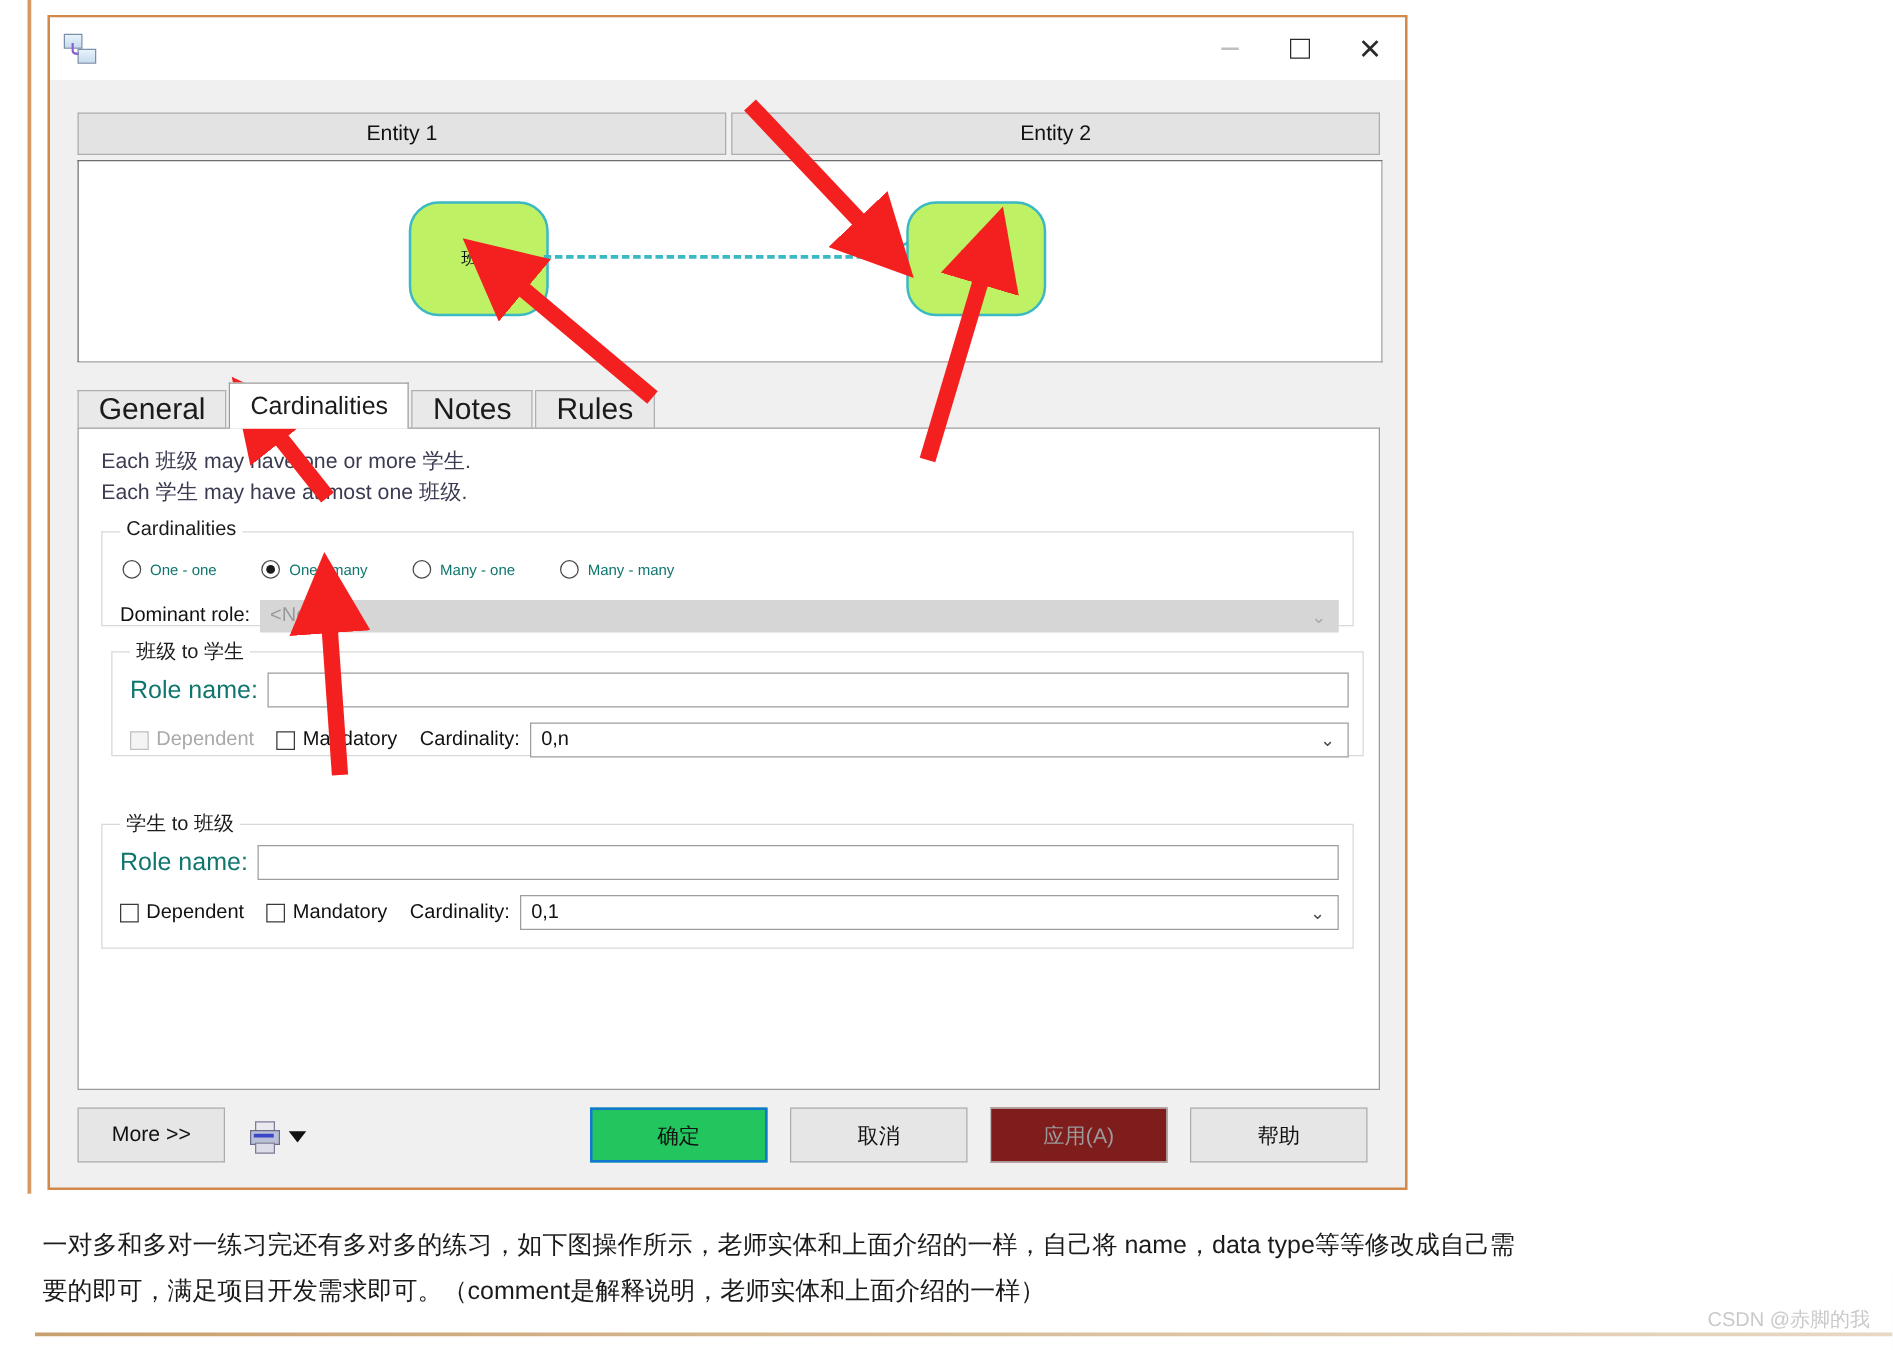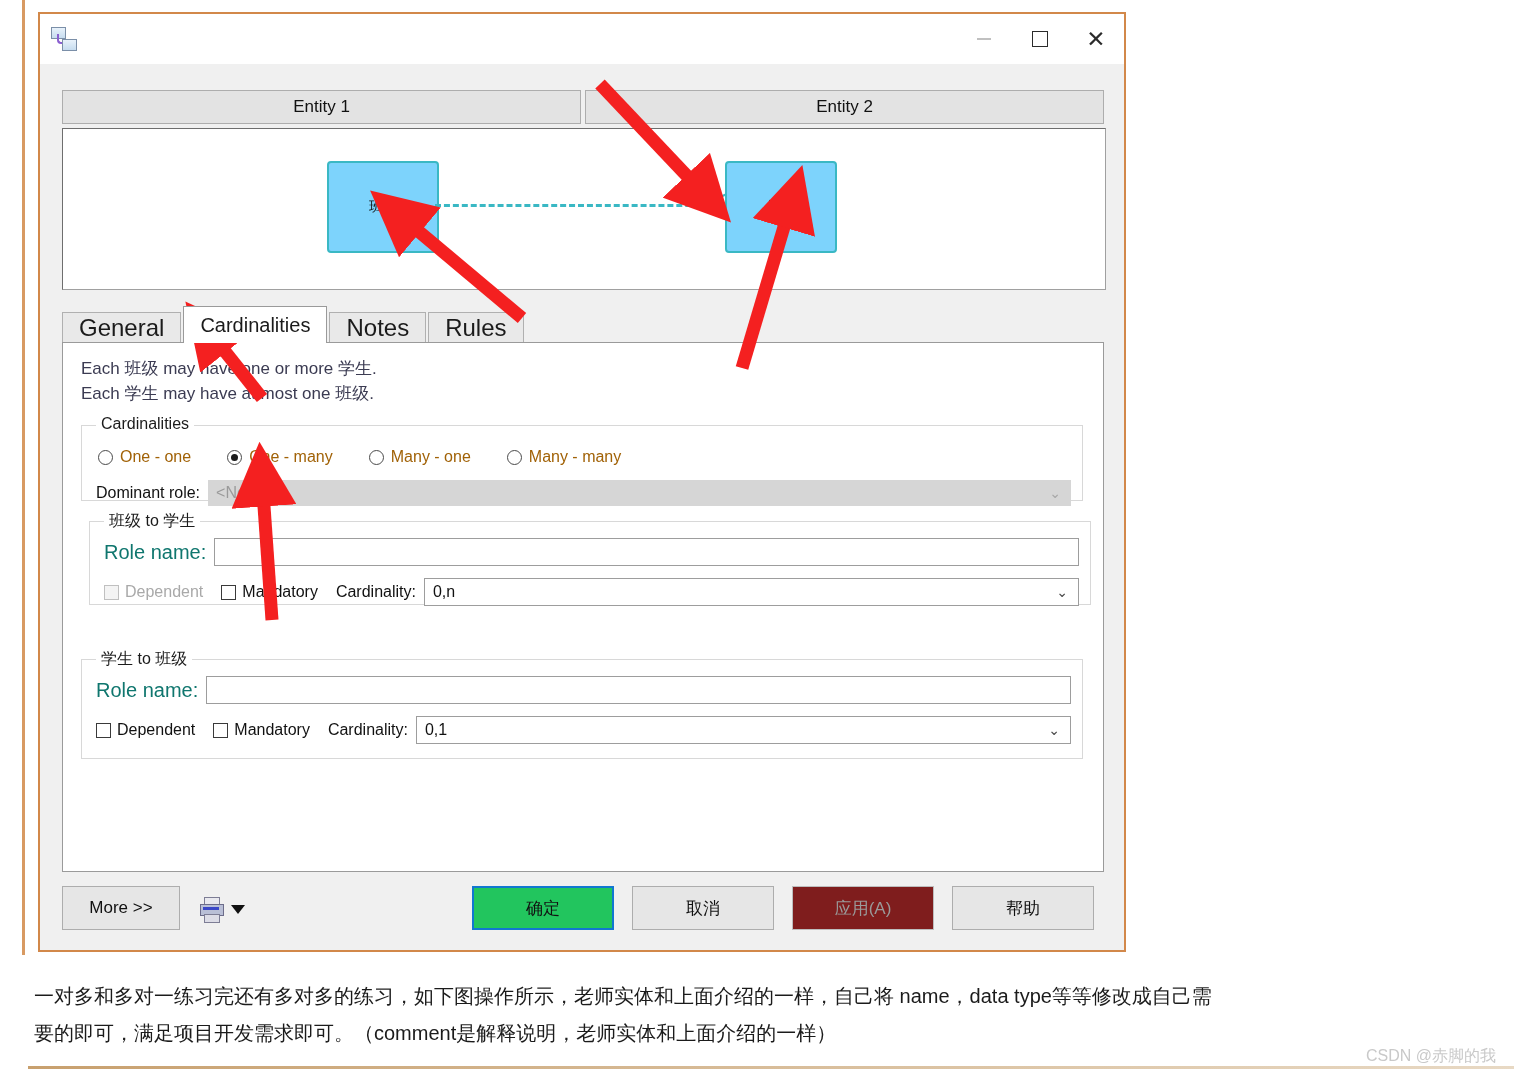--- a/index.html
+++ b/index.html
@@ -70,21 +70,21 @@
   }
 
   
   .canvas {
     position:absolute; left:22px; top:114px; width:1042px; height:160px;
     background:#ffffff; border:1px solid #a0a0a0;
     border-top-color:#6e6e6e; border-left-color:#6e6e6e;
   }
   .ent-box {
     position:absolute; width:108px; height:88px;
-    background:#7dd3fc; border:2px solid #3ab8c4; border-radius:4px;
+    background:#bef264; border:2px solid #3ab8c4; border-radius:24px;
     display:flex; align-items:center; justify-content:center;
     font-size:14px; color:#111;
   }
   .ent-box.left { left:264px; top:32px; }
   .ent-box.right { left:662px; top:32px; }
   .link-line {
     position:absolute; left:372px; top:75px; width:292px; height:0;
     border-top:3px dashed #3ab8c4;
   }
   .crow {
@@ -122,21 +122,21 @@
   }
   .group > .legend {
     position:absolute; top:-11px; left:14px; background:#ffffff;
     padding:0 5px; font-size:16px; color:#1b1b1b; white-space:nowrap;
   }
   .g-card { left:18px; top:82px; width:1002px; height:76px; }
   .g-c2s  { left:26px; top:178px; width:1002px; height:84px; }
   .g-s2c  { left:18px; top:316px; width:1002px; height:100px; }
 
   .radio-row { position:absolute; left:16px; top:22px; display:flex; align-items:center; }
-  .radio-item { display:flex; align-items:center; margin-right:36px; font-size:16px; color:#a16207; }
+  .radio-item { display:flex; align-items:center; margin-right:36px; font-size:12px; color:#0f766e; }
   .radio {
     width:15px; height:15px; border:1.6px solid #4a4a4a; border-radius:50%;
     margin-right:7px; position:relative; background:#fff; box-sizing:border-box;
   }
   .radio.on::after {
     content:""; position:absolute; left:3px; top:3px; width:7px; height:7px;
     border-radius:50%; background:#1b1b1b;
   }
 
   .domrole { position:absolute; left:14px; top:54px; display:flex; align-items:center; width:975px;}

